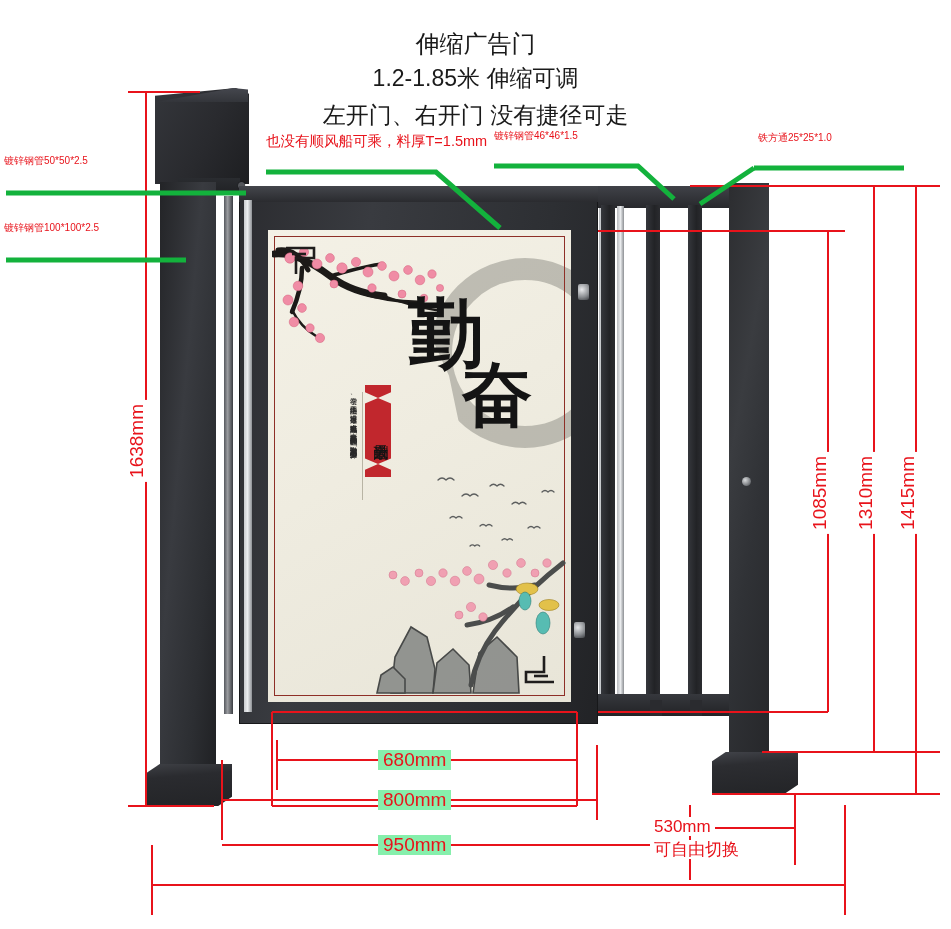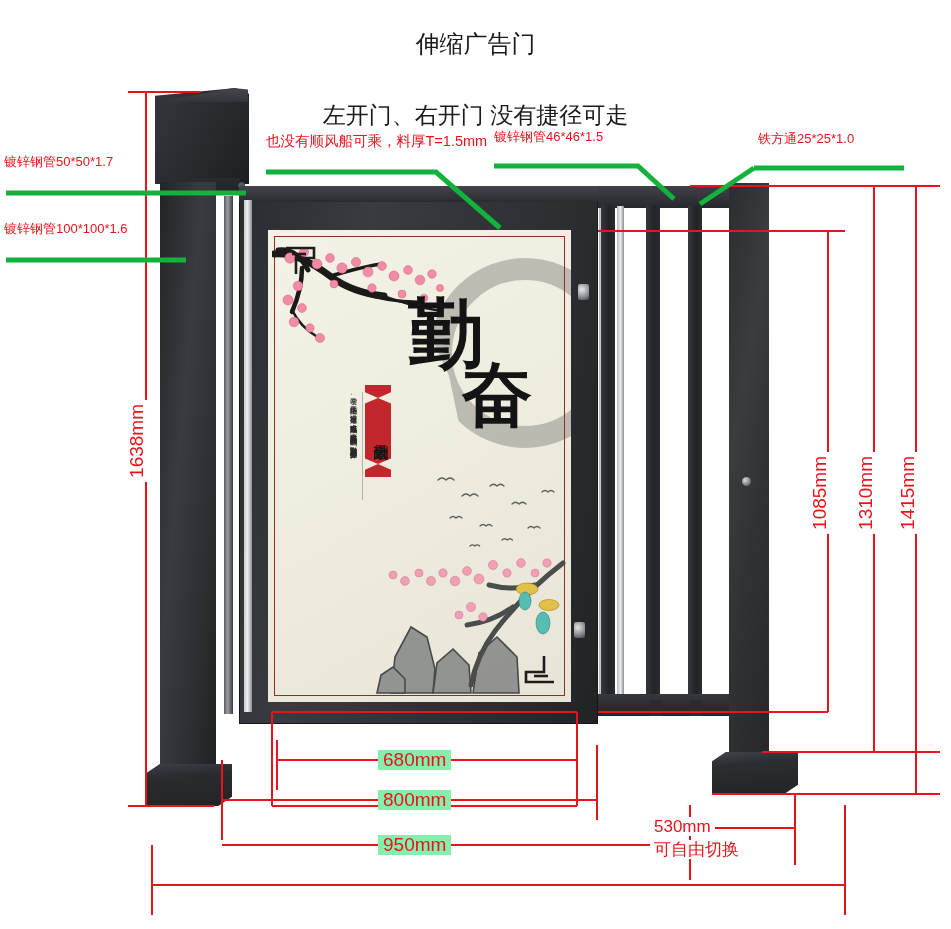--- a/index.html
+++ b/index.html
@@ -119,35 +119,36 @@
   #pillar-right{position:absolute;left:729px;top:183px;width:40px;height:585px;}
   #pillar-right-base{position:absolute;left:712px;top:752px;width:86px;height:42px;
      background:linear-gradient(175deg,#42444a 0%,#2c2d31 30%,#232427 100%);
      clip-path:polygon(0% 22%,16% 0%,100% 0%,100% 78%,84% 100%,0% 100%);}
   #pillar-right-knob{position:absolute;left:742px;top:477px;width:9px;height:9px;border-radius:50%;
      background:radial-gradient(circle at 35% 35%,#d8dadc,#7d8084 60%,#3a3c40);}
 
   
   #annot{position:absolute;left:0;top:0;width:951px;height:929px;pointer-events:none;}
 
-  .lbl{position:absolute;color:#e8131b;white-space:nowrap;font-size:13px;line-height:1.15;}
+  .lbl{position:absolute;color:#e8131b;white-space:nowrap;font-size:10px;line-height:1.15;}
   .lbl-grn-note{font-size:14.5px;}
   .dim{position:absolute;color:#e8131b;white-space:nowrap;font-size:19px;
        background:#86efac;padding:0 5px;line-height:1.05;text-align:center;}
   .dim2{position:absolute;color:#e8131b;white-space:nowrap;font-size:17px;
        background:#fff;padding:0 4px;line-height:1.12;text-align:center;}
   .vdim{position:absolute;color:#e8131b;white-space:nowrap;font-size:19px;
        background:#fff;padding:4px 0;writing-mode:vertical-rl;transform:rotate(180deg);}
 </style>
 </head>
 <body>
 
 <div id="stage">
 
   <div class="title-line" id="t1">伸缩广告门</div>
+  <div class="title-line" id="t2">1.2-1.85米 伸缩可调</div>
   <div class="title-line" id="t3">左开门、右开门 没有捷径可走</div>
 
   <div id="control-box" class="metal-d"></div>
   <div id="control-box-top"></div>
   <div id="control-neck"></div>
   <div id="control-btn"></div>
 
   <div id="pillar-left" class="metal-l"></div>
   <div id="pillar-left-base"></div>
   <div id="edge-strip"></div>
@@ -333,22 +334,22 @@
     <g stroke="#13b23c" stroke-width="5" fill="none" stroke-linecap="butt">
       <path d="M6 193 H246"></path>
       <path d="M6 260 H186"></path>
       <path d="M266 172 H436 L500 228"></path>
       <path d="M494 166 H638 L674 199"></path>
       <path d="M754 168 H904"></path>
       <path d="M754 168 L700 204"></path>
     </g>
   </svg>
 
-  <div class="lbl" style="left:4px;top:155px;">镀锌钢管50*50*1.7</div>
-  <div class="lbl" style="left:4px;top:222px;">镀锌钢管100*100*1.6</div>
+  <div class="lbl" style="left:4px;top:155px;">镀锌钢管50*50*2.5</div>
+  <div class="lbl" style="left:4px;top:222px;">镀锌钢管100*100*2.5</div>
   <div class="lbl lbl-grn-note" style="left:266px;top:133px;">也没有顺风船可乘，料厚T=1.5mm</div>
   <div class="lbl" style="left:494px;top:130px;">镀锌钢管46*46*1.5</div>
   <div class="lbl" style="left:758px;top:132px;">铁方通25*25*1.0</div>
 
   <div class="vdim" style="left:126px;top:400px;">1638mm</div>
   <div class="vdim" style="left:809px;top:452px;">1085mm</div>
   <div class="vdim" style="left:855px;top:452px;">1310mm</div>
   <div class="vdim" style="left:897px;top:452px;">1415mm</div>
 
   <div class="dim" style="left:378px;top:750px;">680mm</div>

